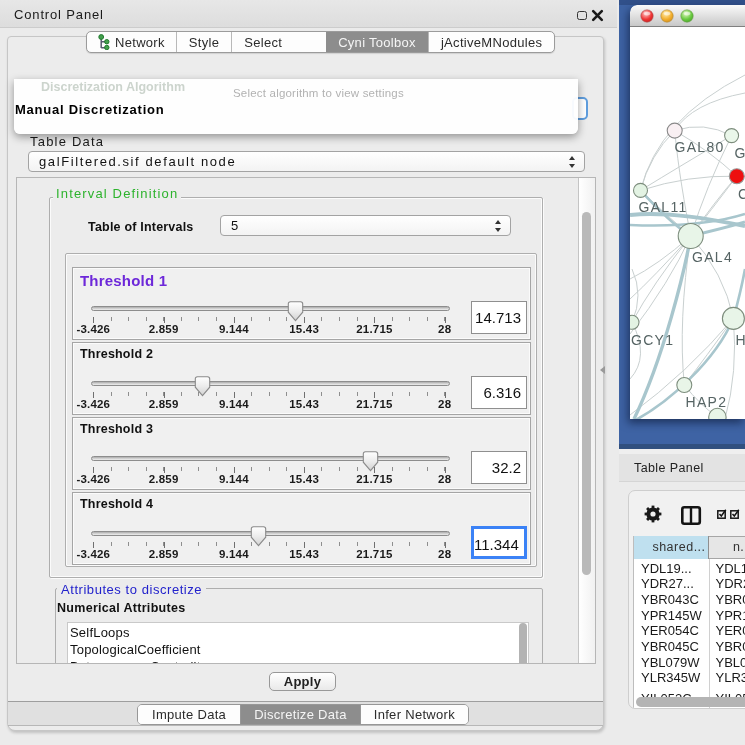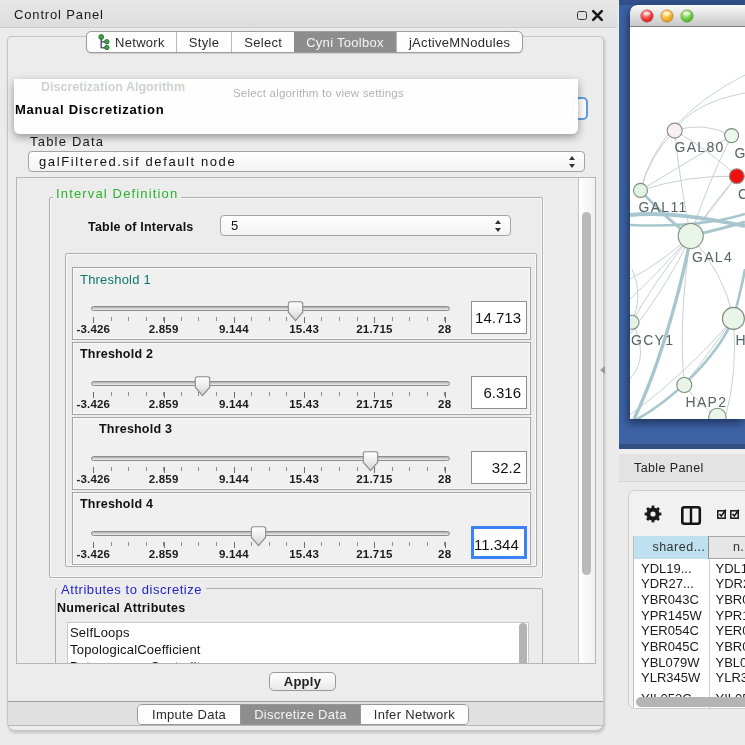--- a/index.html
+++ b/index.html
@@ -31,21 +31,21 @@
     <div style="padding:0 11px;font-size:13px;letter-spacing:0.3px;color:#2b2b2b;display:flex;align-items:center;gap:5px;">
       <svg width="12" height="16" viewBox="0 0 12 16">
           <path d="M3.2,4 L3.2,14 M3.2,7.7 L8.6,7.7 M3.2,13.7 L8.6,13.7" stroke="#565b6e" stroke-width="1.5" fill="none"></path>
           <circle cx="3.2" cy="3" r="2.4" fill="#44a04e" stroke="#1f7a2d" stroke-width="1"></circle>
           <circle cx="8.8" cy="7.7" r="2.2" fill="#44a04e" stroke="#1f7a2d" stroke-width="1"></circle>
           <circle cx="8.8" cy="13.5" r="2.2" fill="#44a04e" stroke="#1f7a2d" stroke-width="1"></circle>
         </svg>
       Network</div>
     <div style="padding:0 12px;font-size:13px;letter-spacing:0.3px;color:#2b2b2b;display:flex;align-items:center;border-left:1px solid #b9b9b9;">Style</div>
     <div style="padding:0 12px;font-size:13px;letter-spacing:0.3px;color:#2b2b2b;display:flex;align-items:center;border-left:1px solid #b9b9b9;">Select</div>
-    <div style="padding:0 12px;font-size:13px;letter-spacing:0.3px;color:#f5f5f5;background:#8d8d8d;display:flex;align-items:center;">Cyni Toolbox</div>
+    <div style="padding:0 12px;font-size:13px;letter-spacing:0.3px;color:#f5f5f5;background:#8d8d8d;display:flex;align-items:center;margin-left:32px;">Cyni Toolbox</div>
     <div style="padding:0 12px;font-size:13px;letter-spacing:0.3px;color:#2b2b2b;display:flex;align-items:center;border-left:1px solid #b9b9b9;">jActiveMNodules</div>
   </div>
 
   <div class="abs" style="left:30px;top:134px;font-size:13px;letter-spacing:1.2px;color:#1a1a1a;">Table Data</div>
   <div class="abs" style="left:28px;top:151px;width:557px;height:21px;background:linear-gradient(#ffffff,#f3f3f3);border:1px solid #a3a3a3;border-radius:4px;">
     <div class="abs" style="left:10px;top:2px;font-size:13px;letter-spacing:1.6px;color:#111;">galFiltered.sif default node</div>
     <div class="abs" style="right:9px;top:4px;width:0;height:0;border-left:3.5px solid transparent;border-right:3.5px solid transparent;border-bottom:4.5px solid #333;"></div>
     <div class="abs" style="right:9px;top:12px;width:0;height:0;border-left:3.5px solid transparent;border-right:3.5px solid transparent;border-top:4.5px solid #333;"></div>
   </div>
 
@@ -60,21 +60,21 @@
     <div class="abs" style="left:71px;top:42px;font-size:12.5px;font-weight:bold;letter-spacing:0.2px;color:#111;">Table of Intervals</div>
     <div class="abs" style="left:203px;top:37px;width:291px;height:21px;background:linear-gradient(#ffffff,#f3f3f3);border:1px solid #a3a3a3;border-radius:4px;">
       <div class="abs" style="left:10px;top:2px;font-size:13px;color:#111;">5</div>
       <div class="abs" style="right:9px;top:4px;width:0;height:0;border-left:3.5px solid transparent;border-right:3.5px solid transparent;border-bottom:4.5px solid #333;"></div>
       <div class="abs" style="right:9px;top:12px;width:0;height:0;border-left:3.5px solid transparent;border-right:3.5px solid transparent;border-top:4.5px solid #333;"></div>
     </div>
 
     <div class="abs" style="left:48px;top:75px;width:472px;height:314px;border:1px solid #aeaeae;border-radius:2px;box-shadow:inset 0 0 0 1px rgba(255,255,255,0.8);"></div>
 
     <div class="abs" style="left:55px;top:89px;width:459px;height:73px;background:#f0f0f0;border:1px solid #a5a5a5;box-shadow:inset 0 0 0 1px rgba(255,255,255,0.75);"></div>
-<div class="abs" style="left:63px;top:94px;font-size:13px;font-weight:normal;letter-spacing:0.2px;color:#0f766e;">Threshold 1</div>
+<div class="abs" style="left:63px;top:94px;font-size:15px;font-weight:bold;letter-spacing:0.2px;color:#6d28d9;">Threshold 1</div>
 <div class="abs" style="left:74px;top:128px;width:359px;height:5px;background:linear-gradient(#ababab,#d8d8d8 60%,#eeeeee);border:1px solid #8d8d8d;border-radius:3px;"></div>
 <div class="abs" style="left:76px;top:139px;width:353px;height:3.5px;background:repeating-linear-gradient(to right,#8e8e8e 0,#8e8e8e 1px,transparent 1px,transparent 17.57px);"></div>
 <div class="abs" style="left:76.3px;top:139px;width:1px;height:6px;background:#6f6f6f;"></div>
 <div class="abs" style="left:146.6px;top:139px;width:1px;height:6px;background:#6f6f6f;"></div>
 <div class="abs" style="left:216.9px;top:139px;width:1px;height:6px;background:#6f6f6f;"></div>
 <div class="abs" style="left:287.1px;top:139px;width:1px;height:6px;background:#6f6f6f;"></div>
 <div class="abs" style="left:357.4px;top:139px;width:1px;height:6px;background:#6f6f6f;"></div>
 <div class="abs" style="left:427.7px;top:139px;width:1px;height:6px;background:#6f6f6f;"></div>
 <div class="abs" style="left:41.3px;top:145px;width:70px;text-align:center;font-size:11.5px;font-weight:bold;letter-spacing:0.2px;color:#1a1a1a;">-3.426</div>
 <div class="abs" style="left:111.6px;top:145px;width:70px;text-align:center;font-size:11.5px;font-weight:bold;letter-spacing:0.2px;color:#1a1a1a;">2.859</div>
@@ -114,21 +114,21 @@
           <linearGradient id="thg185" x1="0" y1="0" x2="0" y2="1">
             <stop offset="0" stop-color="#ffffff"></stop>
             <stop offset="0.5" stop-color="#ececec"></stop>
             <stop offset="1" stop-color="#d2d2d2"></stop>
           </linearGradient>
         </defs>
 <path d="M3.5,0.7 L13.5,0.7 Q15.7,0.7 15.7,2.9 L15.7,11.2 L8.5,19.6 L1.3,11.2 L1.3,2.9 Q1.3,0.7 3.5,0.7 Z" fill="url(#thg185)" stroke="#8a8a8a" stroke-width="1.1"></path>
       </svg>
       <div class="abs" style="left:454px;top:198px;width:56px;height:33px;background:#fff;border:1px solid #8f8f8f;font-size:15px;color:#111;text-align:right;line-height:31px;padding-right:5px;">6.316</div>
 <div class="abs" style="left:55px;top:239px;width:459px;height:73px;background:#f0f0f0;border:1px solid #a5a5a5;box-shadow:inset 0 0 0 1px rgba(255,255,255,0.75);"></div>
-<div class="abs" style="left:63px;top:244px;font-size:12.5px;font-weight:bold;letter-spacing:0.2px;color:#111;margin-left:19px;">Threshold 3</div>
+<div class="abs" style="left:63px;top:244px;font-size:12.5px;font-weight:bold;letter-spacing:0.2px;color:#111;">Threshold 3</div>
 <div class="abs" style="left:74px;top:278px;width:359px;height:5px;background:linear-gradient(#ababab,#d8d8d8 60%,#eeeeee);border:1px solid #8d8d8d;border-radius:3px;"></div>
 <div class="abs" style="left:76px;top:289px;width:353px;height:3.5px;background:repeating-linear-gradient(to right,#8e8e8e 0,#8e8e8e 1px,transparent 1px,transparent 17.57px);"></div>
 <div class="abs" style="left:76.3px;top:289px;width:1px;height:6px;background:#6f6f6f;"></div>
 <div class="abs" style="left:146.6px;top:289px;width:1px;height:6px;background:#6f6f6f;"></div>
 <div class="abs" style="left:216.9px;top:289px;width:1px;height:6px;background:#6f6f6f;"></div>
 <div class="abs" style="left:287.1px;top:289px;width:1px;height:6px;background:#6f6f6f;"></div>
 <div class="abs" style="left:357.4px;top:289px;width:1px;height:6px;background:#6f6f6f;"></div>
 <div class="abs" style="left:427.7px;top:289px;width:1px;height:6px;background:#6f6f6f;"></div>
 <div class="abs" style="left:41.3px;top:295px;width:70px;text-align:center;font-size:11.5px;font-weight:bold;letter-spacing:0.2px;color:#1a1a1a;">-3.426</div>
 <div class="abs" style="left:111.6px;top:295px;width:70px;text-align:center;font-size:11.5px;font-weight:bold;letter-spacing:0.2px;color:#1a1a1a;">2.859</div>

